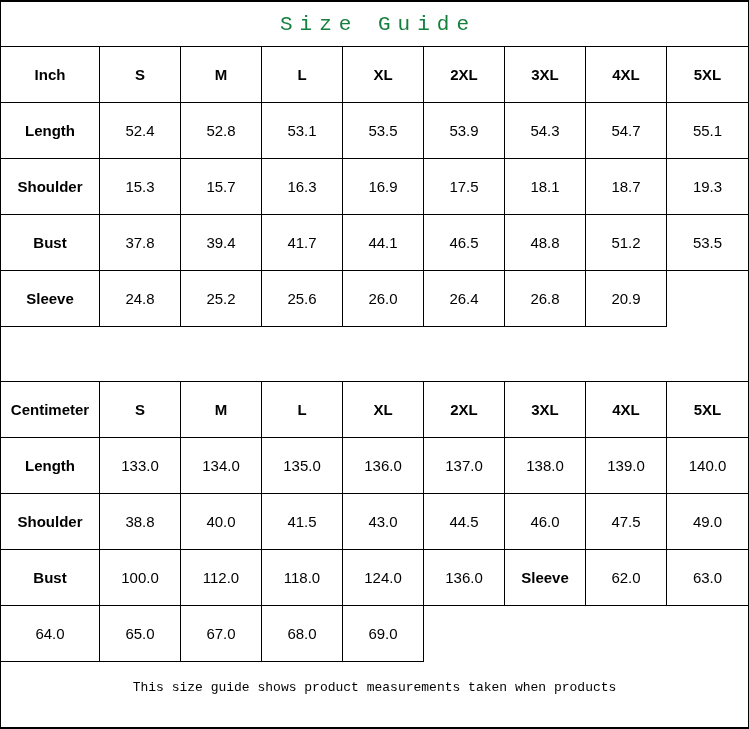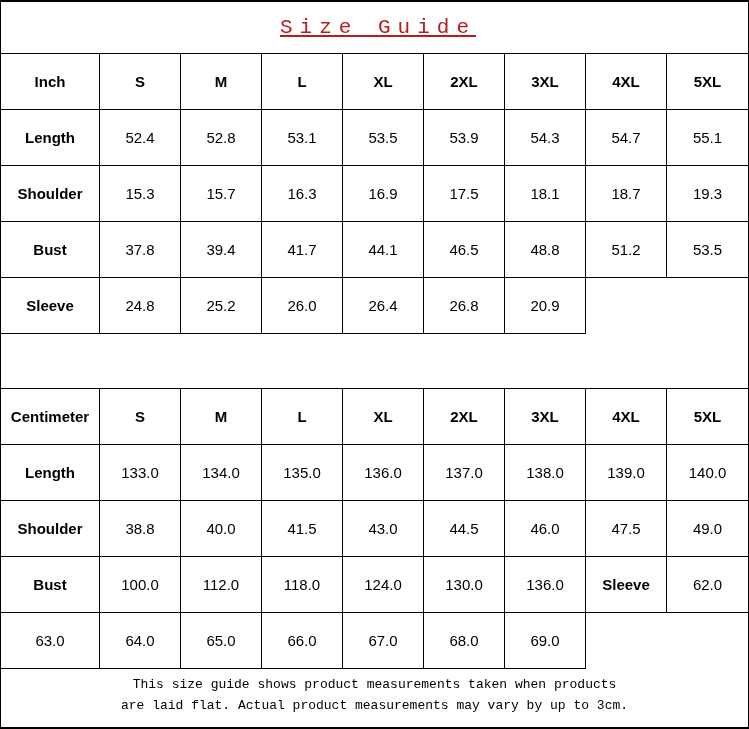--- a/index.html
+++ b/index.html
@@ -5,27 +5,26 @@
   * { margin: 0; padding: 0; box-sizing: border-box; }
   html, body { background: #ffffff; }
   .page {
     width: 749px; height: 729px;
     background: #ffffff; color: #000000;
     border: 1px solid #000000;
     border-top-width: 2px; border-bottom-width: 2px;
     overflow: hidden;
   }
   .title-row {
-    height: 52px;
+    height: 45px;
     border-bottom: 1px solid #000000;
     display: flex; align-items: center; justify-content: center;
     font-family: "Liberation Mono", "DejaVu Sans Mono", monospace;
     font-size: 21px; letter-spacing: 7px; padding-left: 7px;
-    color: #b91c1c;
-    text-decoration: underline;
+    color: #15803d;
   }
   .grid {
     display: grid;
     grid-template-columns: 99px repeat(8, 1fr);
   }
   .cell {
     height: 56px;
     border-right: 1px solid #000000;
     border-bottom: 1px solid #000000;
     display: flex; align-items: center; justify-content: center;
@@ -93,20 +92,21 @@
     <div class="cell">41.7</div>
     <div class="cell">44.1</div>
     <div class="cell">46.5</div>
     <div class="cell">48.8</div>
     <div class="cell">51.2</div>
     <div class="cell">53.5</div>
 
     <div class="cell label">Sleeve</div>
     <div class="cell">24.8</div>
     <div class="cell">25.2</div>
+    <div class="cell">25.6</div>
     <div class="cell">26.0</div>
     <div class="cell">26.4</div>
     <div class="cell">26.8</div>
     <div class="cell">20.9</div>
   </div>
 
   <div class="spacer-row"></div>
 
   <div class="grid">
     <div class="cell head">Centimeter</div>
@@ -137,32 +137,29 @@
     <div class="cell">44.5</div>
     <div class="cell">46.0</div>
     <div class="cell">47.5</div>
     <div class="cell">49.0</div>
 
     <div class="cell label">Bust</div>
     <div class="cell">100.0</div>
     <div class="cell">112.0</div>
     <div class="cell">118.0</div>
     <div class="cell">124.0</div>
-    <div class="cell">130.0</div>
     <div class="cell">136.0</div>
 
     <div class="cell label">Sleeve</div>
     <div class="cell">62.0</div>
     <div class="cell">63.0</div>
     <div class="cell">64.0</div>
     <div class="cell">65.0</div>
-    <div class="cell">66.0</div>
     <div class="cell">67.0</div>
     <div class="cell">68.0</div>
     <div class="cell">69.0</div>
   </div>
 
   <div class="footer-row">
     <div>This size guide shows product measurements taken when products</div>
-    <div>are laid flat. Actual product measurements may vary by up to 3cm.</div>
   </div>
 
 </div>
 
 </body></html>

